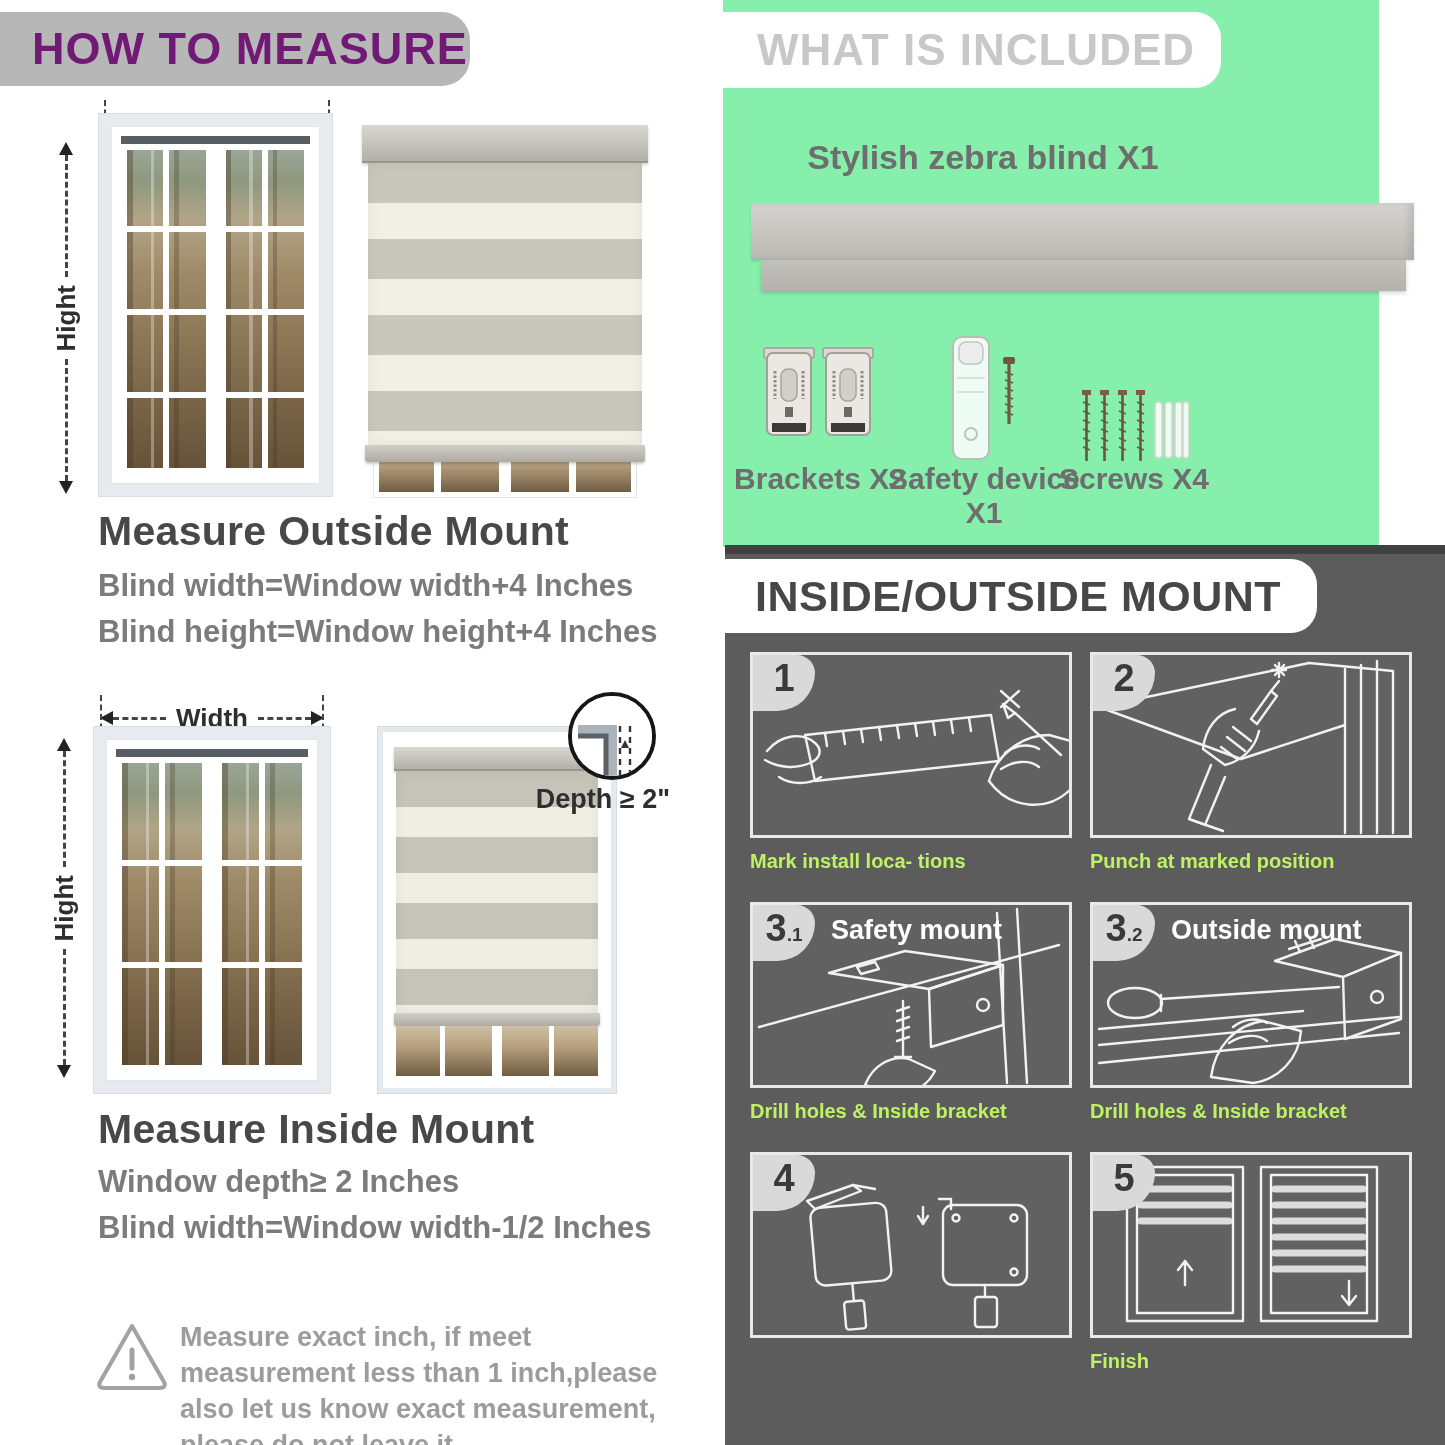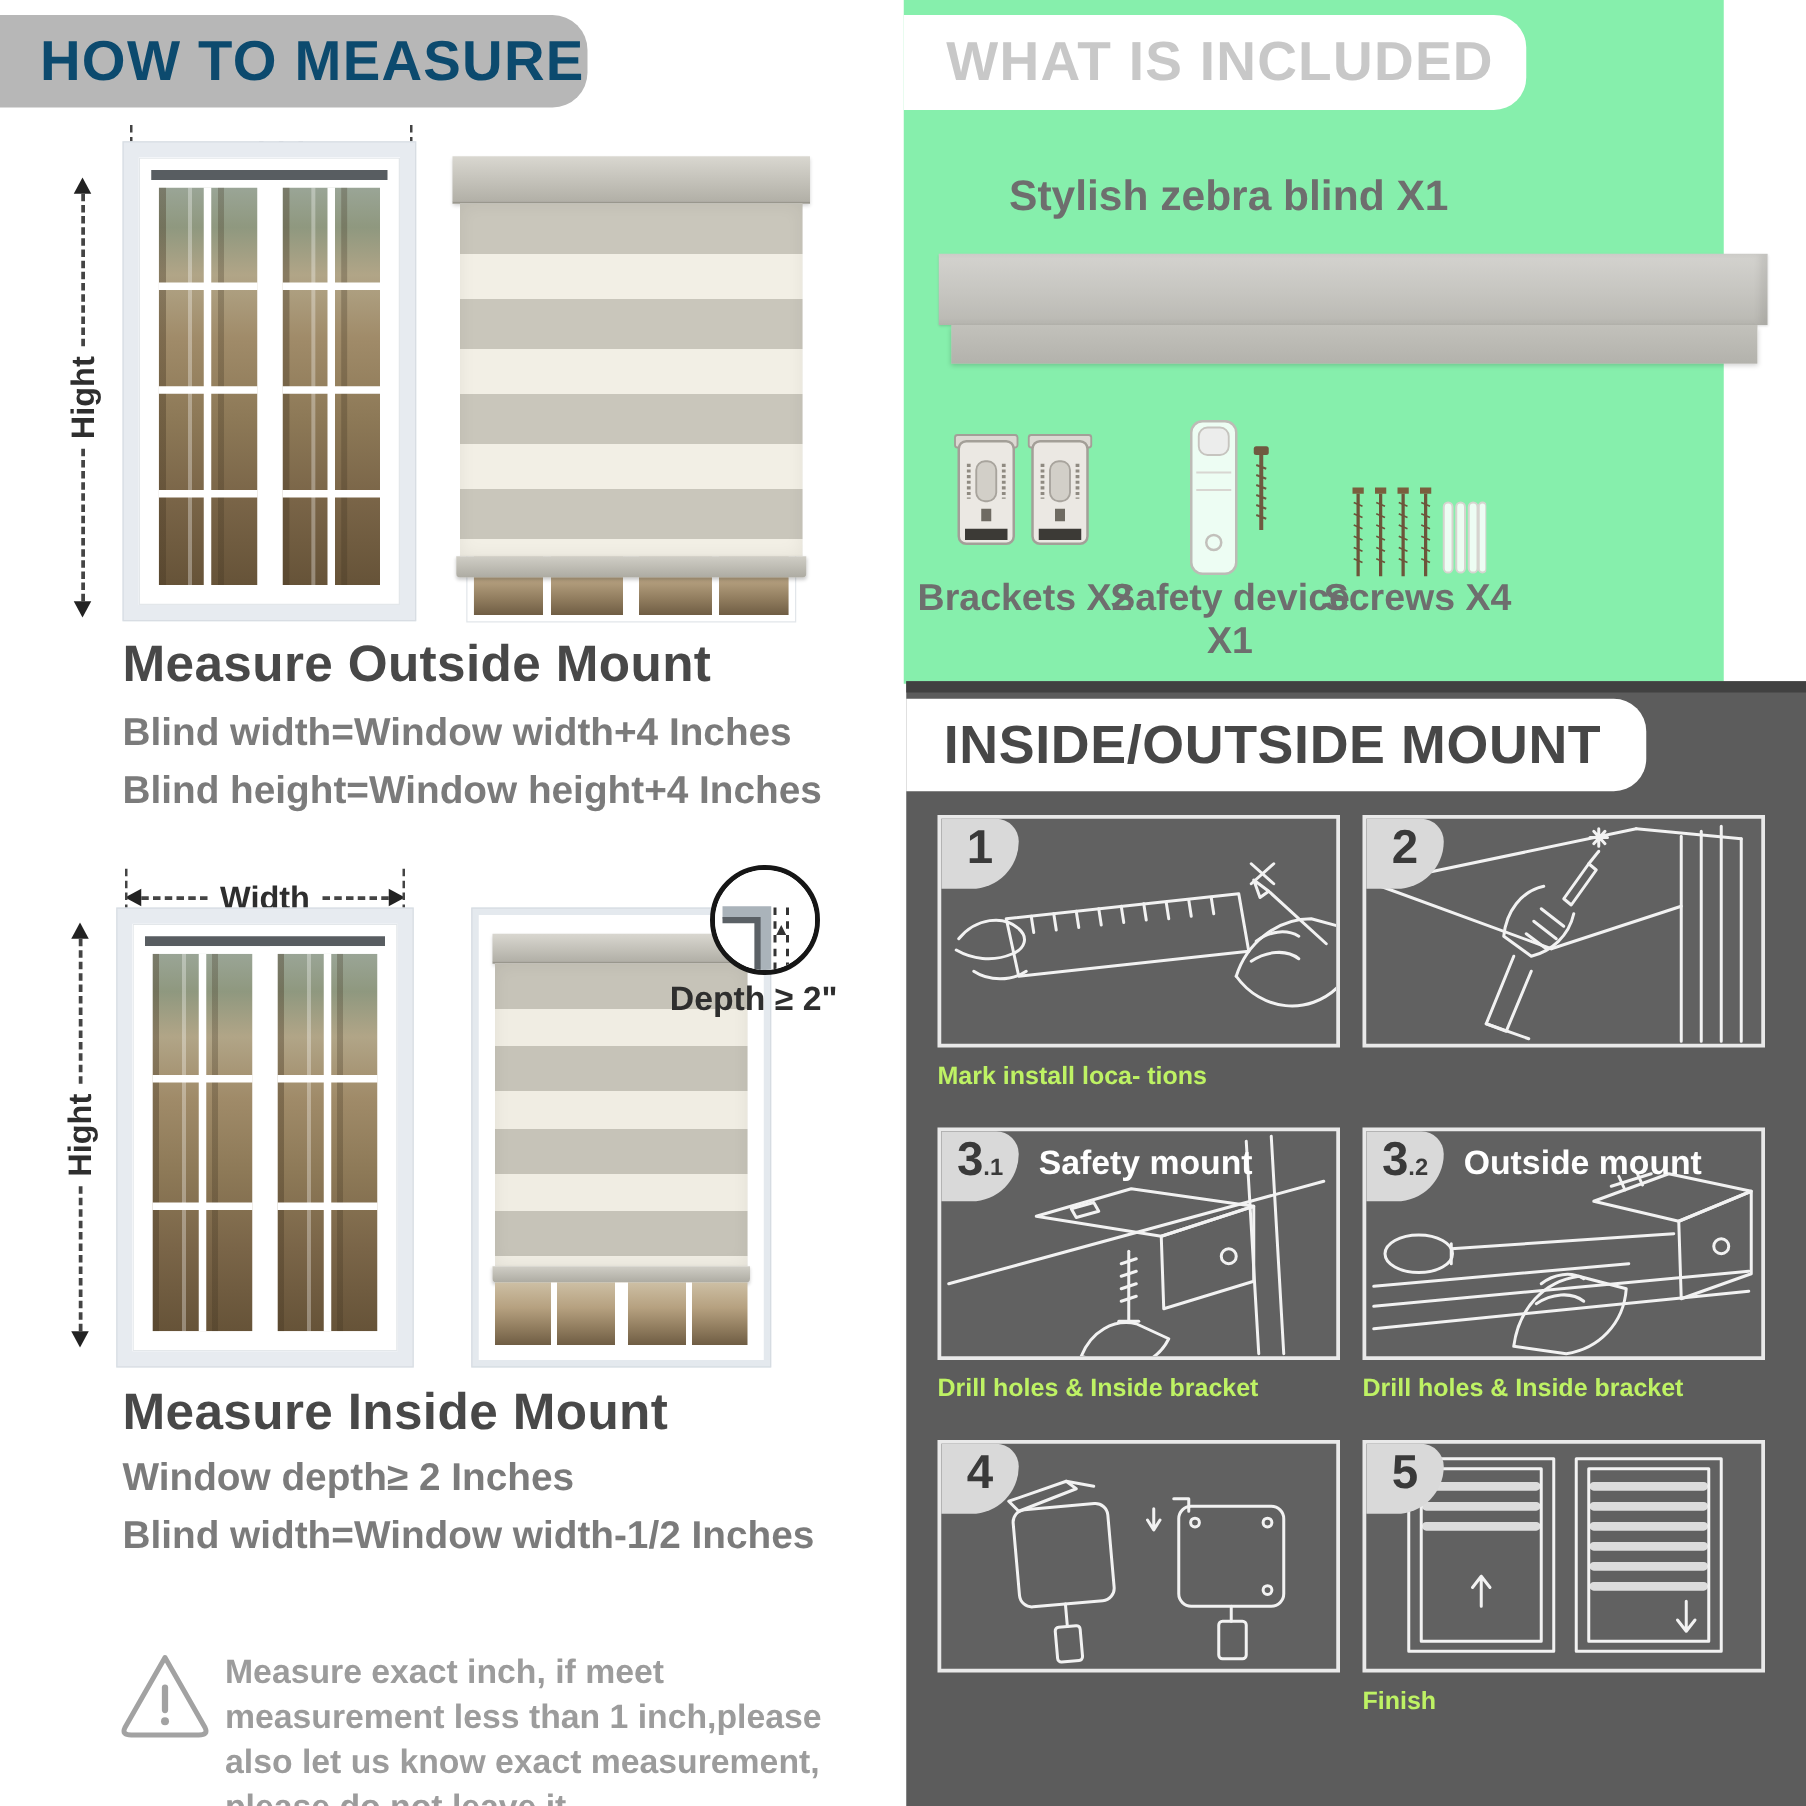--- a/index.html
+++ b/index.html
@@ -3,21 +3,21 @@
 <meta charset="utf-8">
 <style>
   * { margin:0; padding:0; box-sizing:border-box; }
   html,body { background:#fff; }
   body { font-family:"Liberation Sans","DejaVu Sans",sans-serif; }
   .canvas { position:relative; width:1445px; height:1445px; background:#ffffff; overflow:hidden; }
 
   
   .left-header-pill { position:absolute; left:0; top:12px; width:470px; height:74px;
     background:#b7b7b7; border-radius:0 28px 28px 0; display:flex; align-items:center; padding-left:32px; }
-  .left-header-pill span { color:#0c4a6e; font-size:45px; font-weight:bold; letter-spacing:1px; }
+  .left-header-pill span { color:#701a75; font-size:45px; font-weight:bold; letter-spacing:1px; }
 
   
   .window { position:absolute; background:#e7ebf0; border:1px solid #d8dde3; padding:12px; }
   .win-white { width:100%; height:100%; background:#ffffff; padding:10px; box-shadow:inset 0 0 0 1px #e3e7ea; position:relative; }
   .sash-top { position:absolute; left:10px; right:10px; top:10px; height:8px; background:#585d61; }
   .doors { position:absolute; left:10px; right:10px; top:18px; bottom:10px; display:flex; gap:8px; background:#fff; }
   .door { flex:1; position:relative; border:6px solid #fff;
     background:
       linear-gradient(90deg, rgba(70,55,35,.38) 0 7%, rgba(0,0,0,0) 7% 30%, rgba(255,255,255,.32) 30% 34%, rgba(0,0,0,0) 34% 60%, rgba(60,48,30,.28) 60% 66%, rgba(0,0,0,0) 66%),
       linear-gradient(180deg,#9aa596 0%,#8f987f 10%,#b1a587 22%,#a08b69 38%,#8d7957 58%,#7a6548 78%,#665338 100%);
@@ -330,20 +330,21 @@
           <path d="M216 8 L300 16"></path>
           <path d="M186 22 l0 -14 m-7 7 l14 0 m-11 -5 l9 10 m0 -10 l-9 10"></path>
           <path d="M178 36 L186 26"></path>
           <path d="M158 64 L178 36 l6 5 -20 28 z"></path>
           <path d="M166 76 c-4 18 -18 30 -34 34 l-22 -16 c2 -20 14 -36 32 -40"></path>
           <path d="M118 110 l-22 54 16 6 20 -48"></path>
           <path d="M96 164 l34 12"></path>
           <path d="M140 72 l18 14 M134 82 l18 14 M128 92 l16 12"></path>
         </svg>
       </div>
+      <div class="scap">Punch at  marked position</div>
     </div>
 
     <div class="step" style="left:25px; top:357px;">
       <div class="sbox">
         <div class="sbadge">
             <span class="bnum">3</span>
             <span class="bsub">.1</span>
           </div>
         <div class="stitle">Safety mount</div>
         <svg class="art" viewBox="0 0 316 180">

